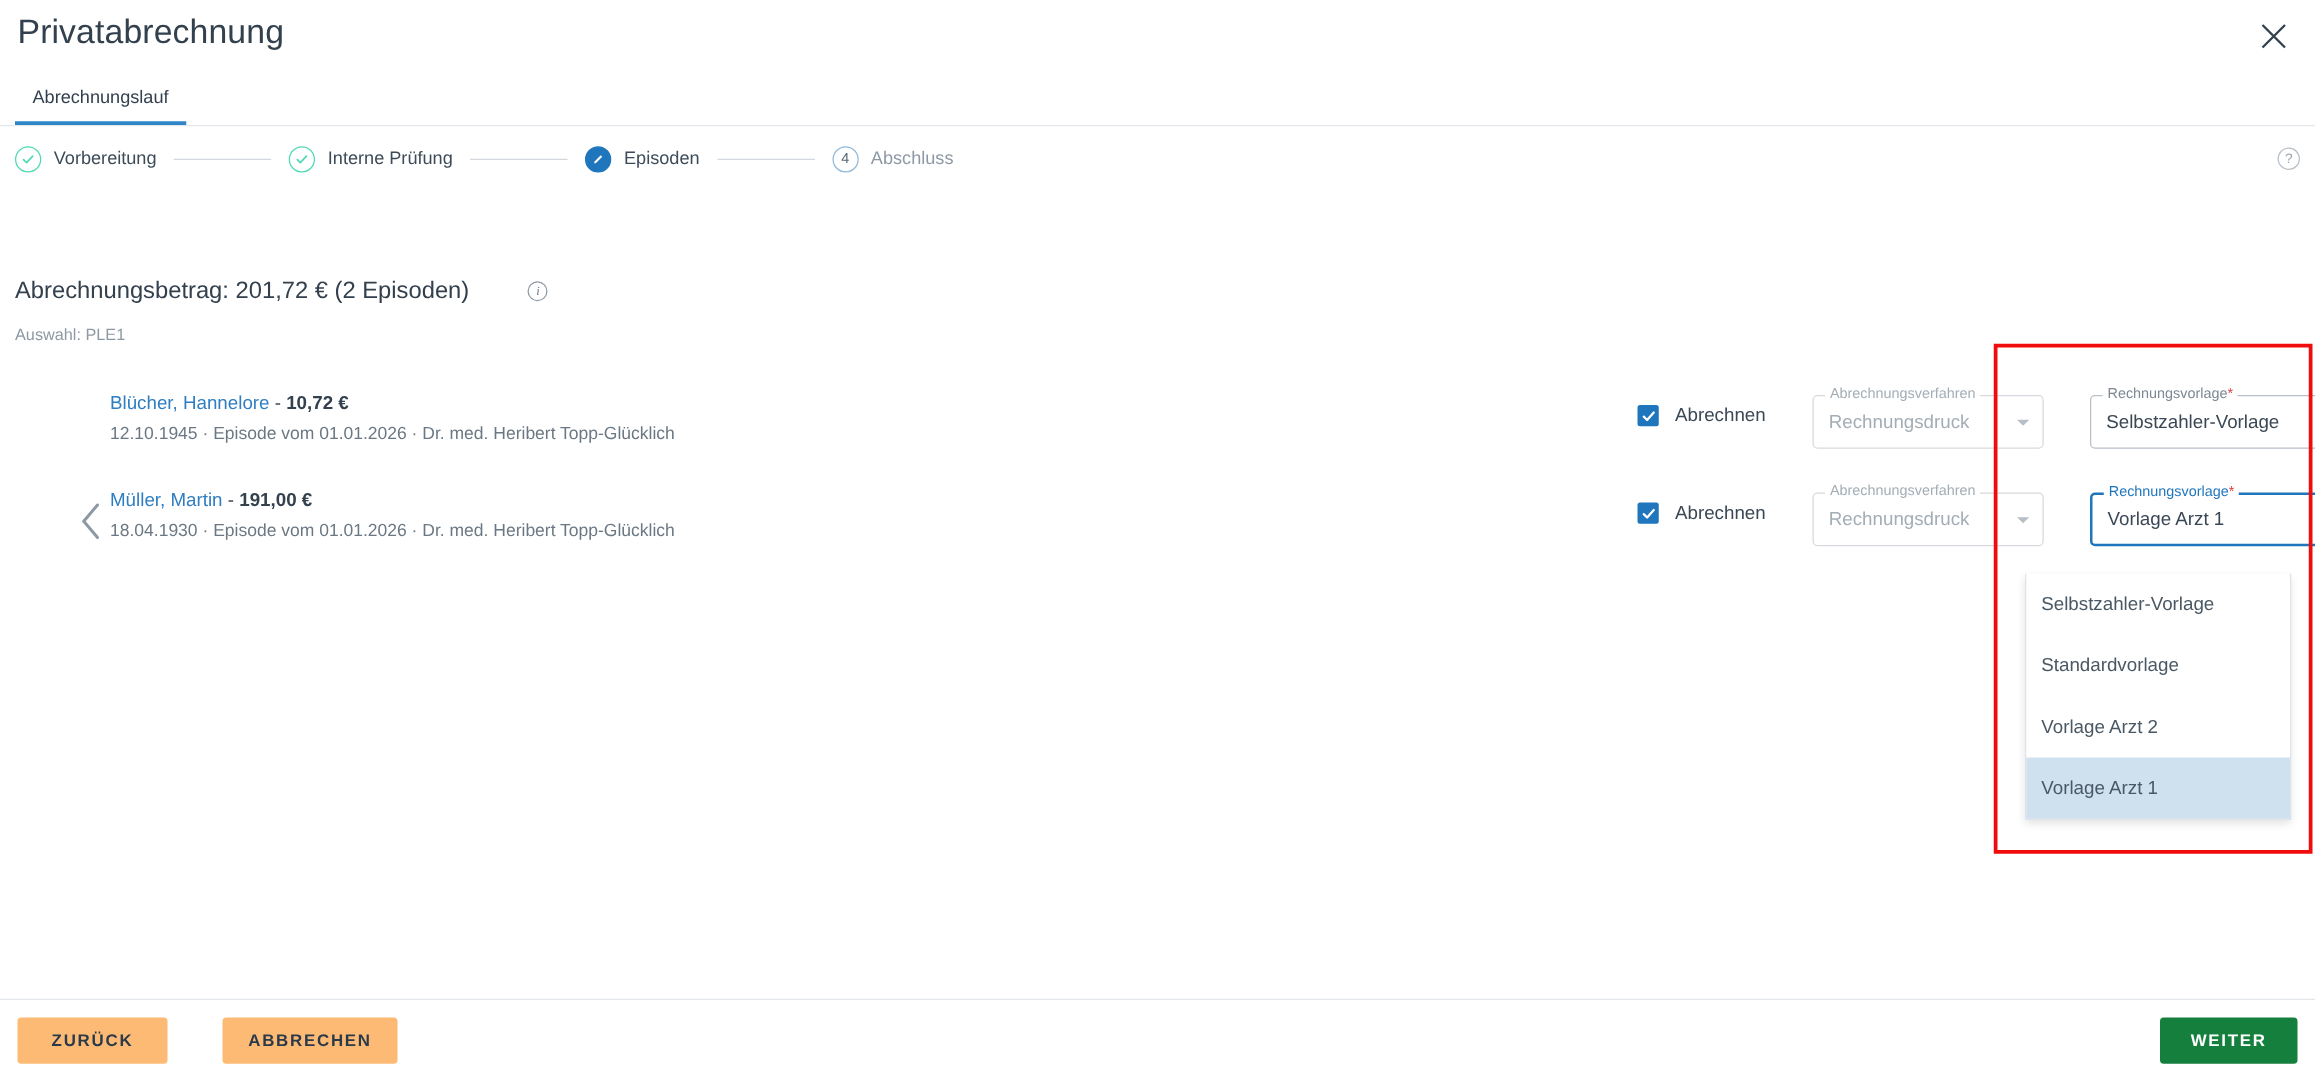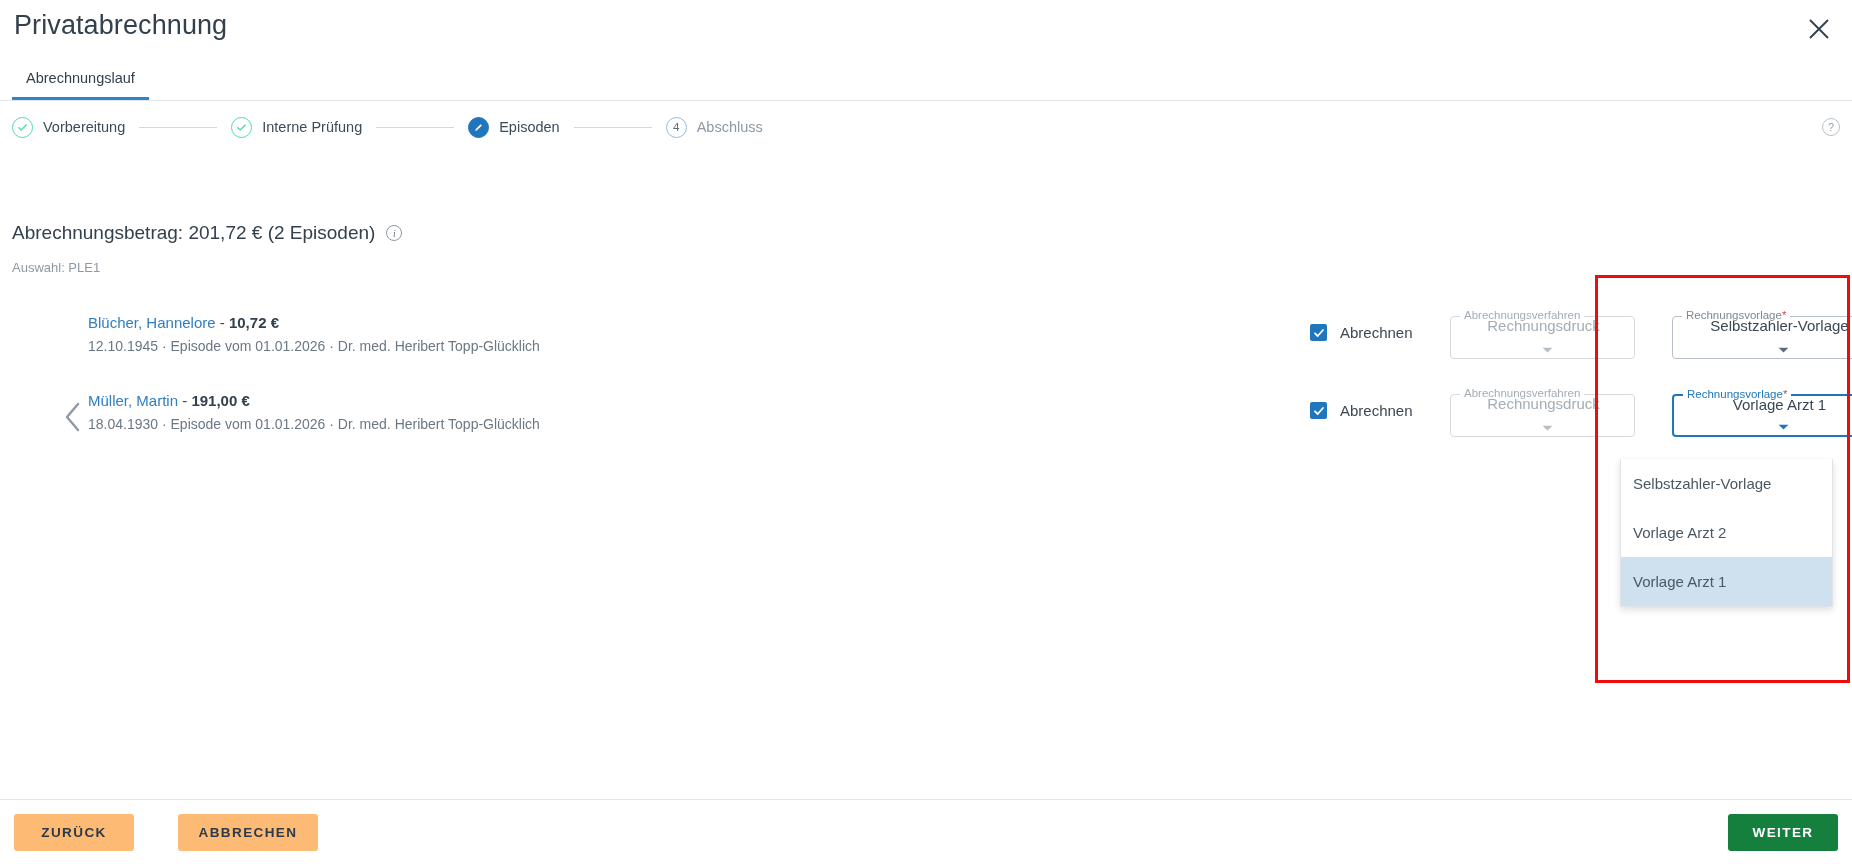--- a/index.html
+++ b/index.html
@@ -68,21 +68,21 @@
     width:18px; height:18px; border-radius:50%;
     border:1.3px solid #b9c1c9; color:#9aa4ae;
     font-size:11px; display:flex; align-items:center; justify-content:center;
     cursor:pointer;
   }
 
   
   .summary {
     position:absolute; left:12px; top:222px;
     display:flex; align-items:center;
-    font-size:19px; color:#33404d; font-weight:400;
+    font-size:19px; color:#33404d; font-weight:400;gap:36px;
   }
   .info-icon {
     margin-left:11px; width:16px; height:16px; border-radius:50%;
     border:1.2px solid #8d99a5; color:#6a7683;
     font-size:10px; font-style:italic;
     display:flex; align-items:center; justify-content:center;
     font-family:"Liberation Serif", serif;
     cursor:pointer;
   }
   .selection {
@@ -126,21 +126,20 @@
   .chk-label { margin-left:13px; font-size:15px; color:#3a4754; }
 
   
   .sel {
     position:absolute; top:16px;
     height:43px; border:1px solid #d6dade; border-radius:4px;
     background:#fff;
     display:flex; align-items:center;
     padding:0 10px 0 12px;
     cursor:pointer;
-    flex-direction:column;
   }
   .sel .legend {
     position:absolute; top:-8px; left:9px;
     background:#fff; padding:0 4px;
     font-size:11.5px; color:#a3adb6; white-space:nowrap;
   }
   .sel .value {
     font-size:15px; color:#a3adb6; flex:1; white-space:nowrap;
   }
   .sel .caret { margin-left:8px; }
@@ -352,20 +351,21 @@
             <path d="M0.6 0.8 L5.5 5.6 L10.4 0.8" fill="#1f76bd"></path>
           </svg>
       </span>
     </div>
   </div>
 
 </div>
 
 <div class="dropdown">
   <div class="opt">Selbstzahler-Vorlage</div>
+  <div class="opt">Standardvorlage</div>
   <div class="opt">Vorlage Arzt 2</div>
   <div class="opt selected">Vorlage Arzt 1</div>
 </div>
 
 <div class="redbox"></div>
 
 <div class="footer">
   <div class="btn secondary back">ZURÜCK</div>
   <div class="btn secondary cancel">ABBRECHEN</div>
   <div class="btn primary">WEITER</div>

